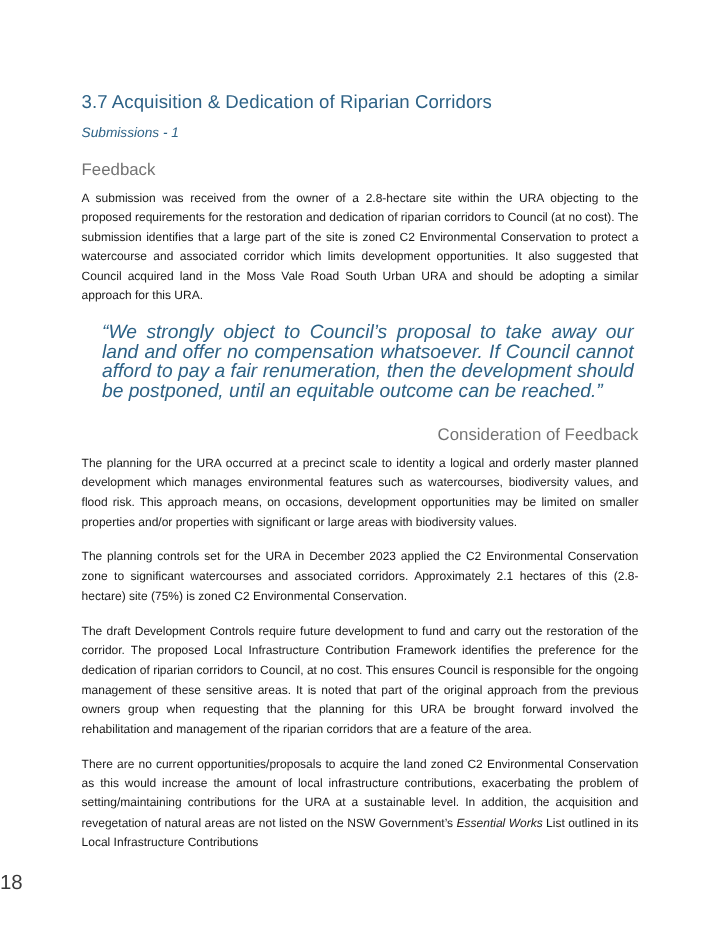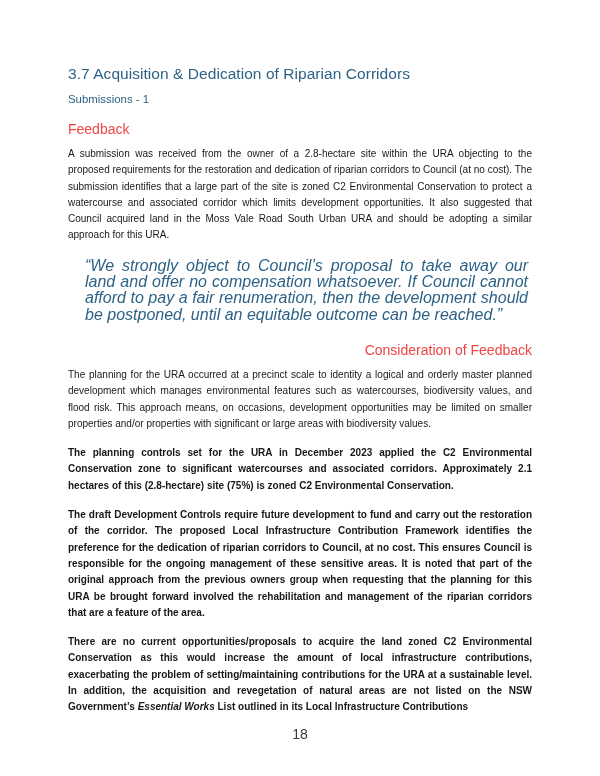--- a/index.html
+++ b/index.html
@@ -18,79 +18,78 @@
   .page {
     position: relative;
     width: 600px;
     height: 776px;
     background: #ffffff;
     box-sizing: border-box;
   }
   .content {
     position: absolute;
     left: 68px;
-    top: 64px;
+    top: 76px;
     width: 464px;
   }
   h1.section-title {
     font-size: 15.5px;
     font-weight: normal;
     color: #2d6286;
     margin: 0 0 0 0;
     line-height: 20px;
     letter-spacing: 0.05px;
   }
   .submissions {
     font-size: 11.4px;
+    font-style: italic;
     color: #2d6286;
     margin: 8px 0 0 0;
     line-height: 15px;
   }
   h2.sub-title {
     font-size: 14px;
     font-weight: normal;
-    color: #ef4444;
+    color: #737373;
     margin: 13px 0 0 0;
     line-height: 19px;
   }
   h2.sub-title.tight {
     margin-top: 18px;
     text-align: right;
   }
   p.body {
     font-size: 10px;
     line-height: 16.3px;
     text-align: justify;
     color: #181818;
     margin: 7px 0 0 0;
   }
   p.body + p.body {
     margin-top: 13px;
-    font-weight: bold;
   }
   .quote {
     font-size: 16px;
     line-height: 16.3px;
     font-style: italic;
     color: #2d6286;
     text-align: justify;
     margin: 14px 0 0 0;
     padding-left: 17px;
     padding-right: 4px;
   }
   em.title-italic {
     font-style: italic;
   }
   .page-number {
     position: absolute;
     left: 0;
     right: 0;
     top: 726px;
-    text-align: center;
-    font-size: 14px;
+    font-size: 17px;
     color: #3a3a3a;
   }
 </style>
 </head>
 <body>
 
 <div class="page">
   <div class="content">
 
     <h1 class="section-title">3.7 Acquisition &amp; Dedication of Riparian Corridors</h1>

